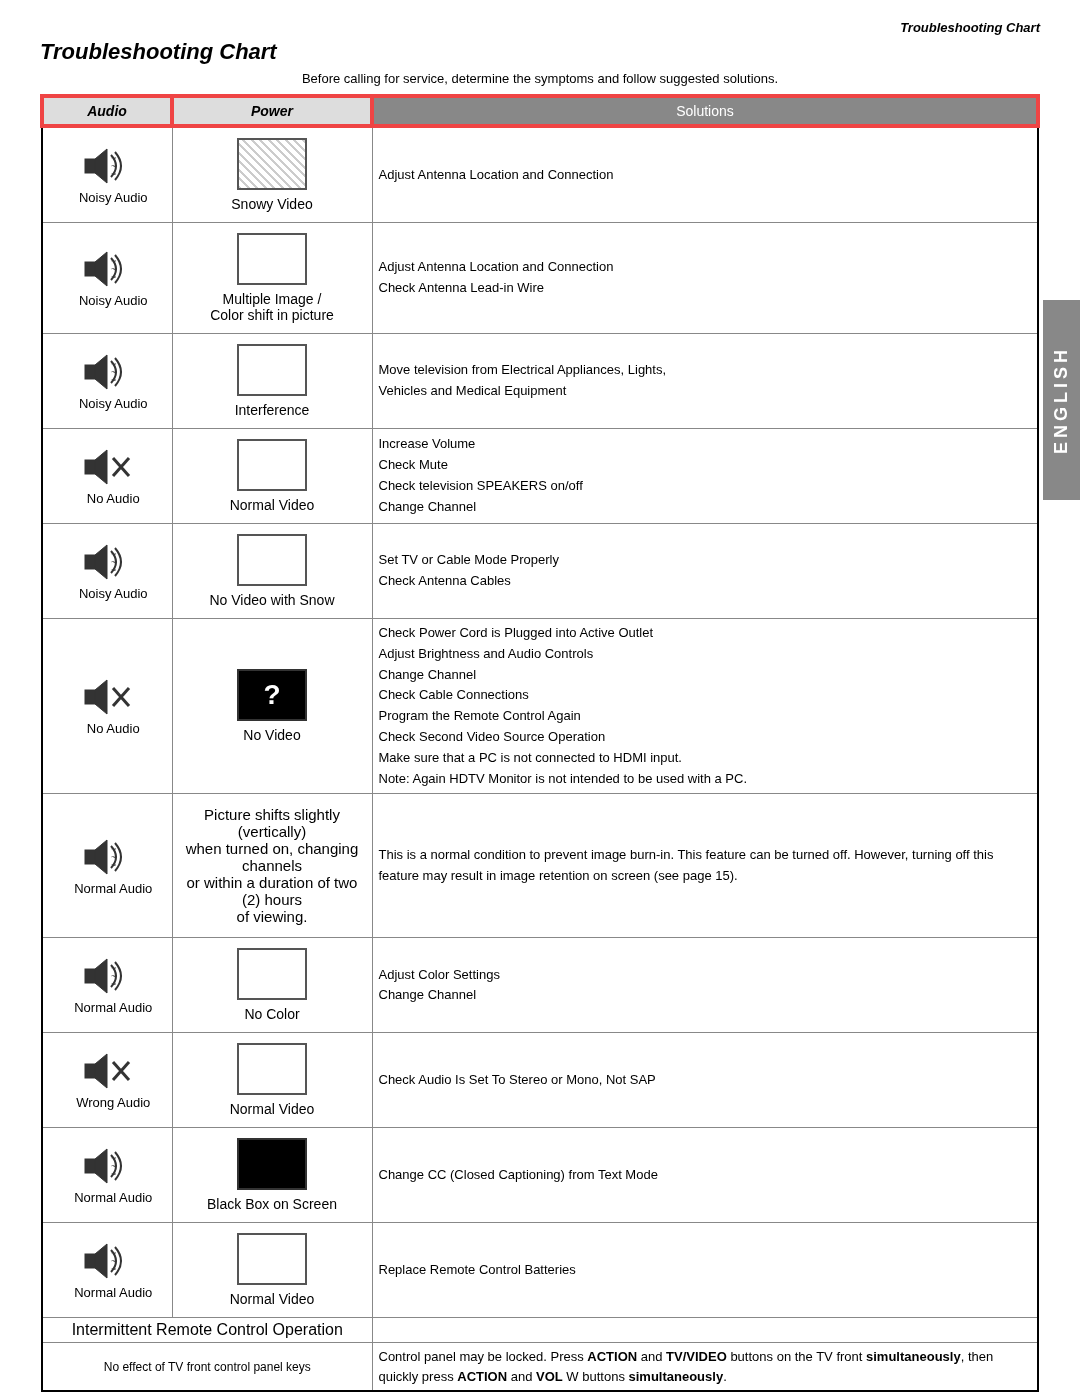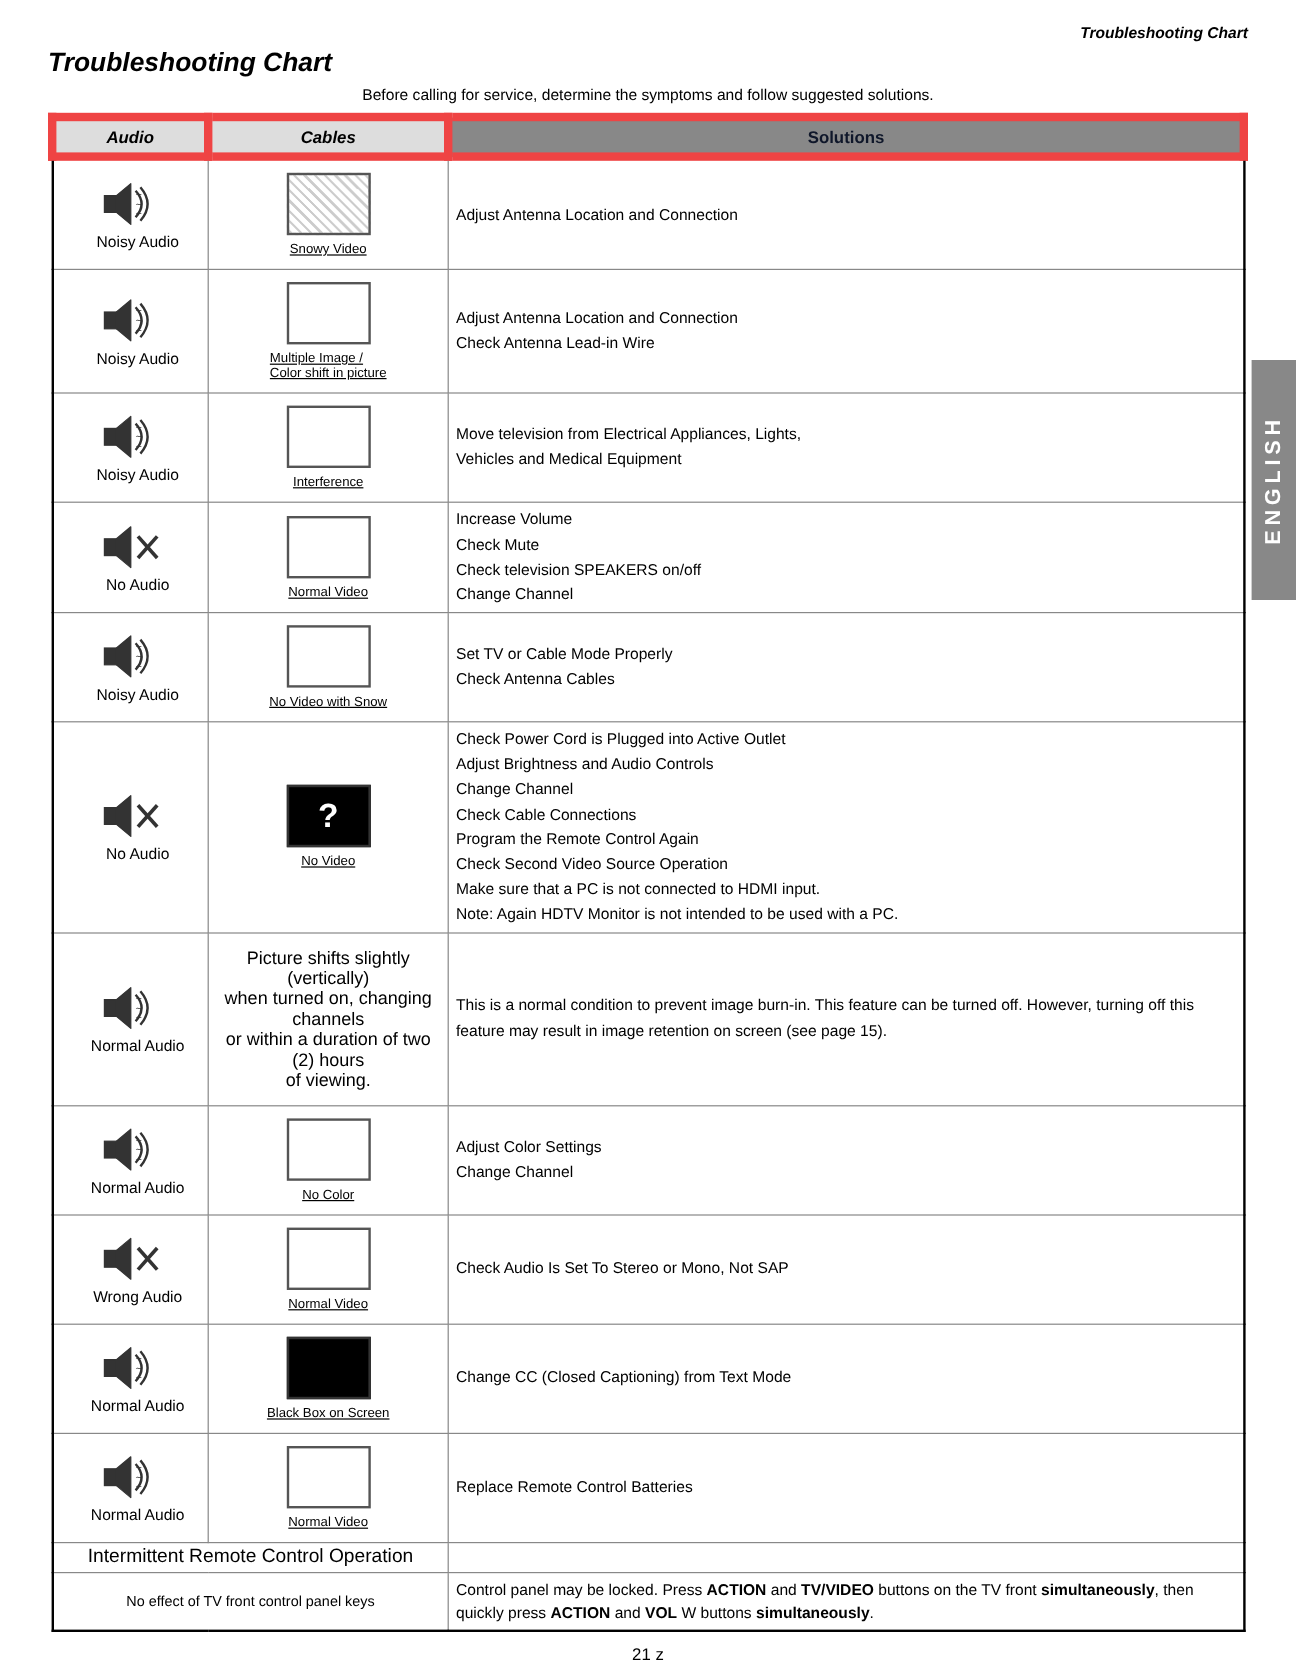--- a/index.html
+++ b/index.html
@@ -30,39 +30,39 @@
       font-size: 13px;
       margin-bottom: 8px;
       text-align: center;
     }
     .main-table {
       width: 100%;
       border-collapse: collapse;
       border: 2px solid #000;
     }
     .main-table td, .main-table th {
-      border: 7px solid #ef4444;
+      border: 4px solid #ef4444;
       padding: 4px 6px;
       vertical-align: middle;
     }
     .col-audio { width: 130px; text-align: center; }
     .col-video { width: 200px; text-align: center; }
     .header-row th {
       background: #ddd;
       font-weight: bold;
       font-style: italic;
       font-size: 14px;
       padding: 5px 8px;
       text-align: center;
     }
     .header-row th.solutions-header {
       background: #888;
-      color: #0f172a;
+      color: #ffffff;
       font-style: normal;
-      font-weight: bold;
+      font-weight: normal;
     }
     .icon-cell {
       display: flex;
       flex-direction: column;
       align-items: center;
       justify-content: center;
       gap: 3px;
       padding: 6px 0;
     }
     .icon-label {
@@ -107,24 +107,23 @@
       background: repeating-linear-gradient(
         45deg,
         #ccc,
         #ccc 2px,
         #fff 2px,
         #fff 6px
       );
       display: inline-block;
     }
     .video-label {
-      font-size: 11px;
-      text-align: left;
+      font-size: 14px;
+      text-align: center;
       margin-top: 3px;
-      text-decoration: underline;
     }
     .solutions-cell {
       padding: 6px 10px;
       vertical-align: middle;
       font-size: 13px;
       line-height: 1.5;
     }
     .solutions-cell p { margin: 0; line-height: 1.6; }
     .side-label {
       position: fixed;
@@ -160,21 +159,21 @@
   <em>Troubleshooting Chart</em>
 </div>
 
 <div class="page-title">Troubleshooting Chart</div>
 <div class="subtitle">Before calling for service, determine the symptoms and follow suggested solutions.</div>
 
 <table class="main-table">
   <thead>
     <tr class="header-row">
       <th class="col-audio">Audio</th>
-      <th class="col-video">Cables</th>
+      <th class="col-video">Power</th>
       <th class="solutions-header">Solutions</th>
     </tr>
   </thead>
   <tbody id="table-body">
   <tr>
         <td class="col-audio">
           <div class="icon-cell">
             <svg class="audio-icon" viewBox="0 0 52 42" xmlns="http://www.w3.org/2000/svg">
     <rect x="4" y="14" width="10" height="14" fill="#333" stroke="#333"></rect>
     <polygon points="14,14 26,4 26,38 14,28" fill="#333" stroke="#333" stroke-linejoin="round"></polygon>

